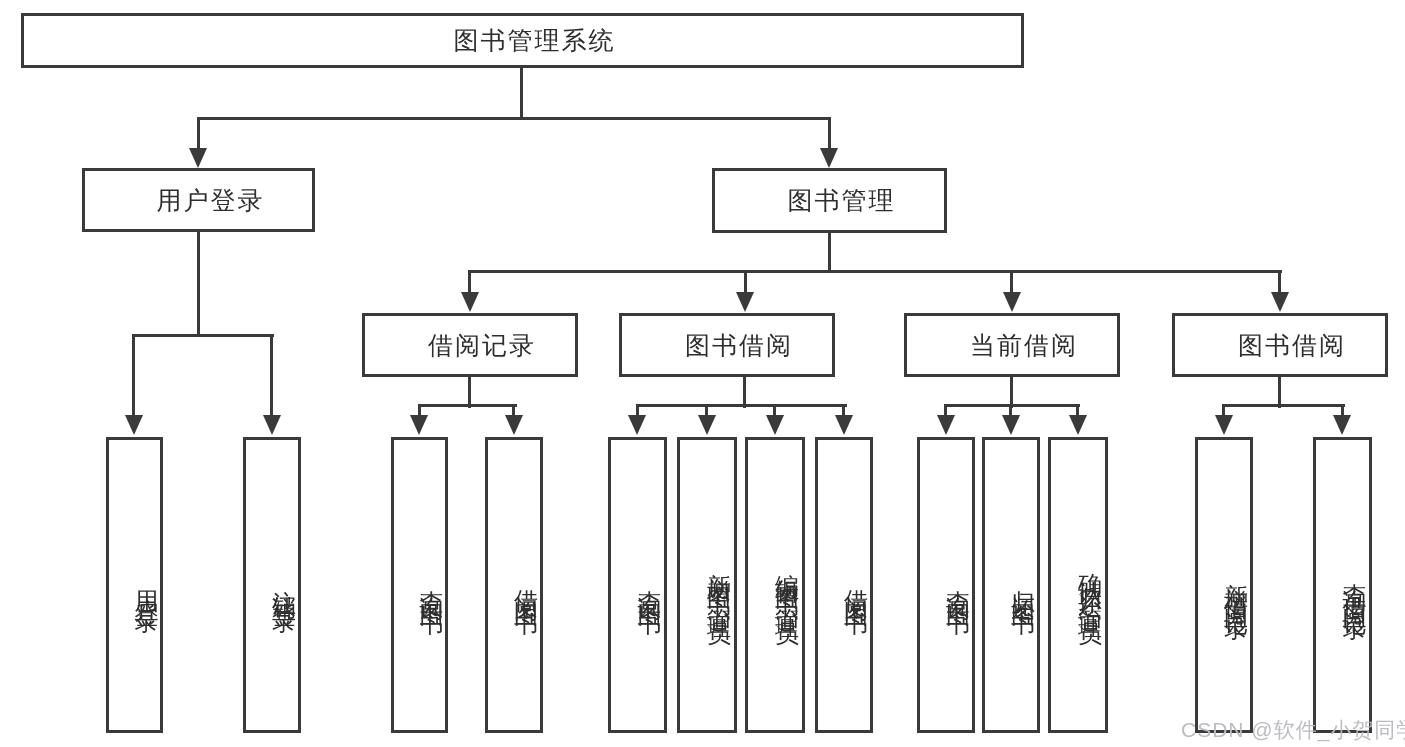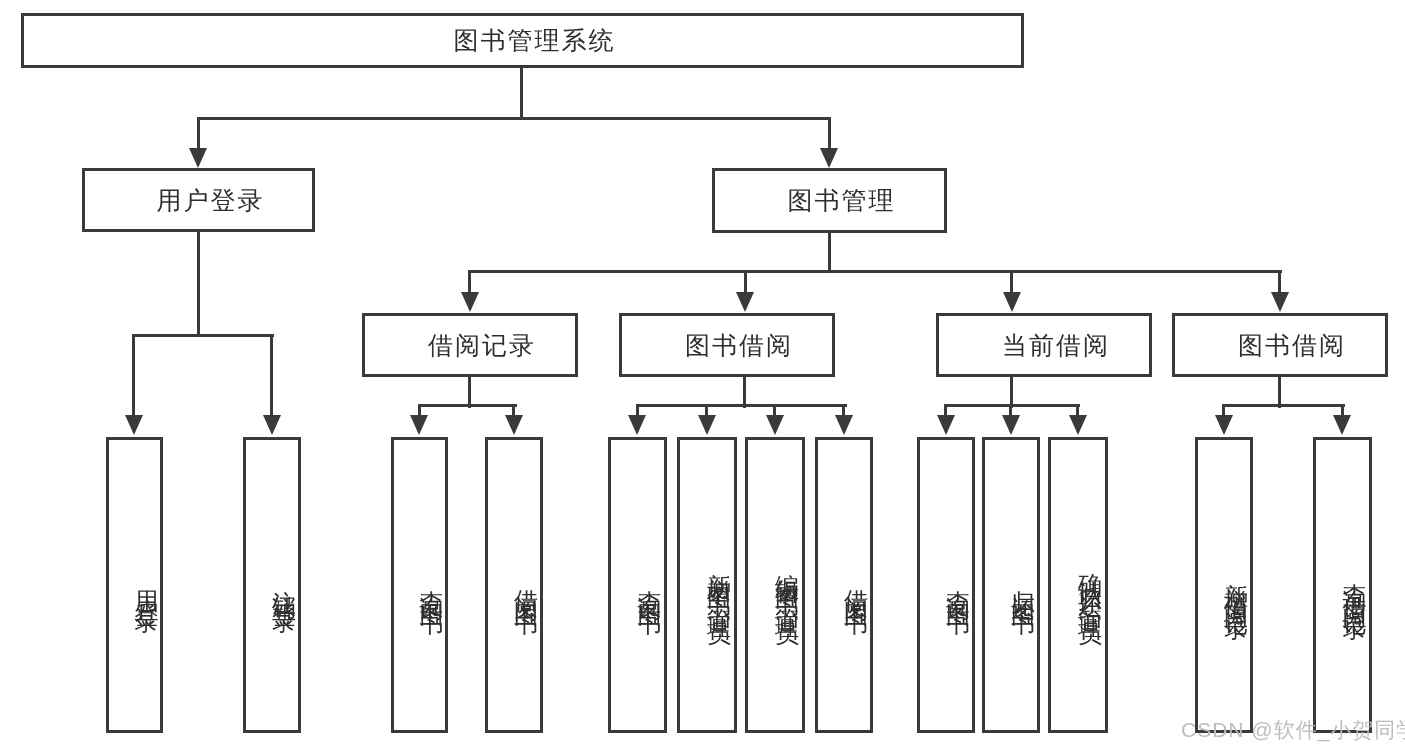--- a/index.html
+++ b/index.html
@@ -85,21 +85,21 @@
   <div class="line" style="left:744px;top:270px;width:3px;height:25px;"></div>
   <div class="line" style="left:1010px;top:270px;width:3px;height:25px;"></div>
   <div class="line" style="left:1278px;top:270px;width:3px;height:25px;"></div>
   <div class="arrow" style="left:461px;top:292px;"></div>
   <div class="arrow" style="left:736px;top:292px;"></div>
   <div class="arrow" style="left:1003px;top:292px;"></div>
   <div class="arrow" style="left:1271px;top:292px;"></div>
 
   <div class="box" style="left:362px;top:313px;width:216px;height:64px;">借阅记录</div>
   <div class="box" style="left:619px;top:313px;width:216px;height:64px;">图书借阅</div>
-  <div class="box" style="left:904px;top:313px;width:216px;height:64px;margin-left:32px;">当前借阅</div>
+  <div class="box" style="left:904px;top:313px;width:216px;height:64px;">当前借阅</div>
   <div class="box" style="left:1172px;top:313px;width:216px;height:64px;">图书借阅</div>
 
   <div class="line" style="left:468px;top:377px;width:3px;height:31px;"></div>
   <div class="line" style="left:418px;top:404px;width:99px;height:3px;"></div>
   <div class="line" style="left:418px;top:404px;width:3px;height:14px;"></div>
   <div class="line" style="left:512px;top:404px;width:3px;height:14px;"></div>
   <div class="arrow" style="left:410px;top:415px;"></div>
   <div class="arrow" style="left:505px;top:415px;"></div>
 
   <div class="line" style="left:743px;top:377px;width:3px;height:31px;"></div>

